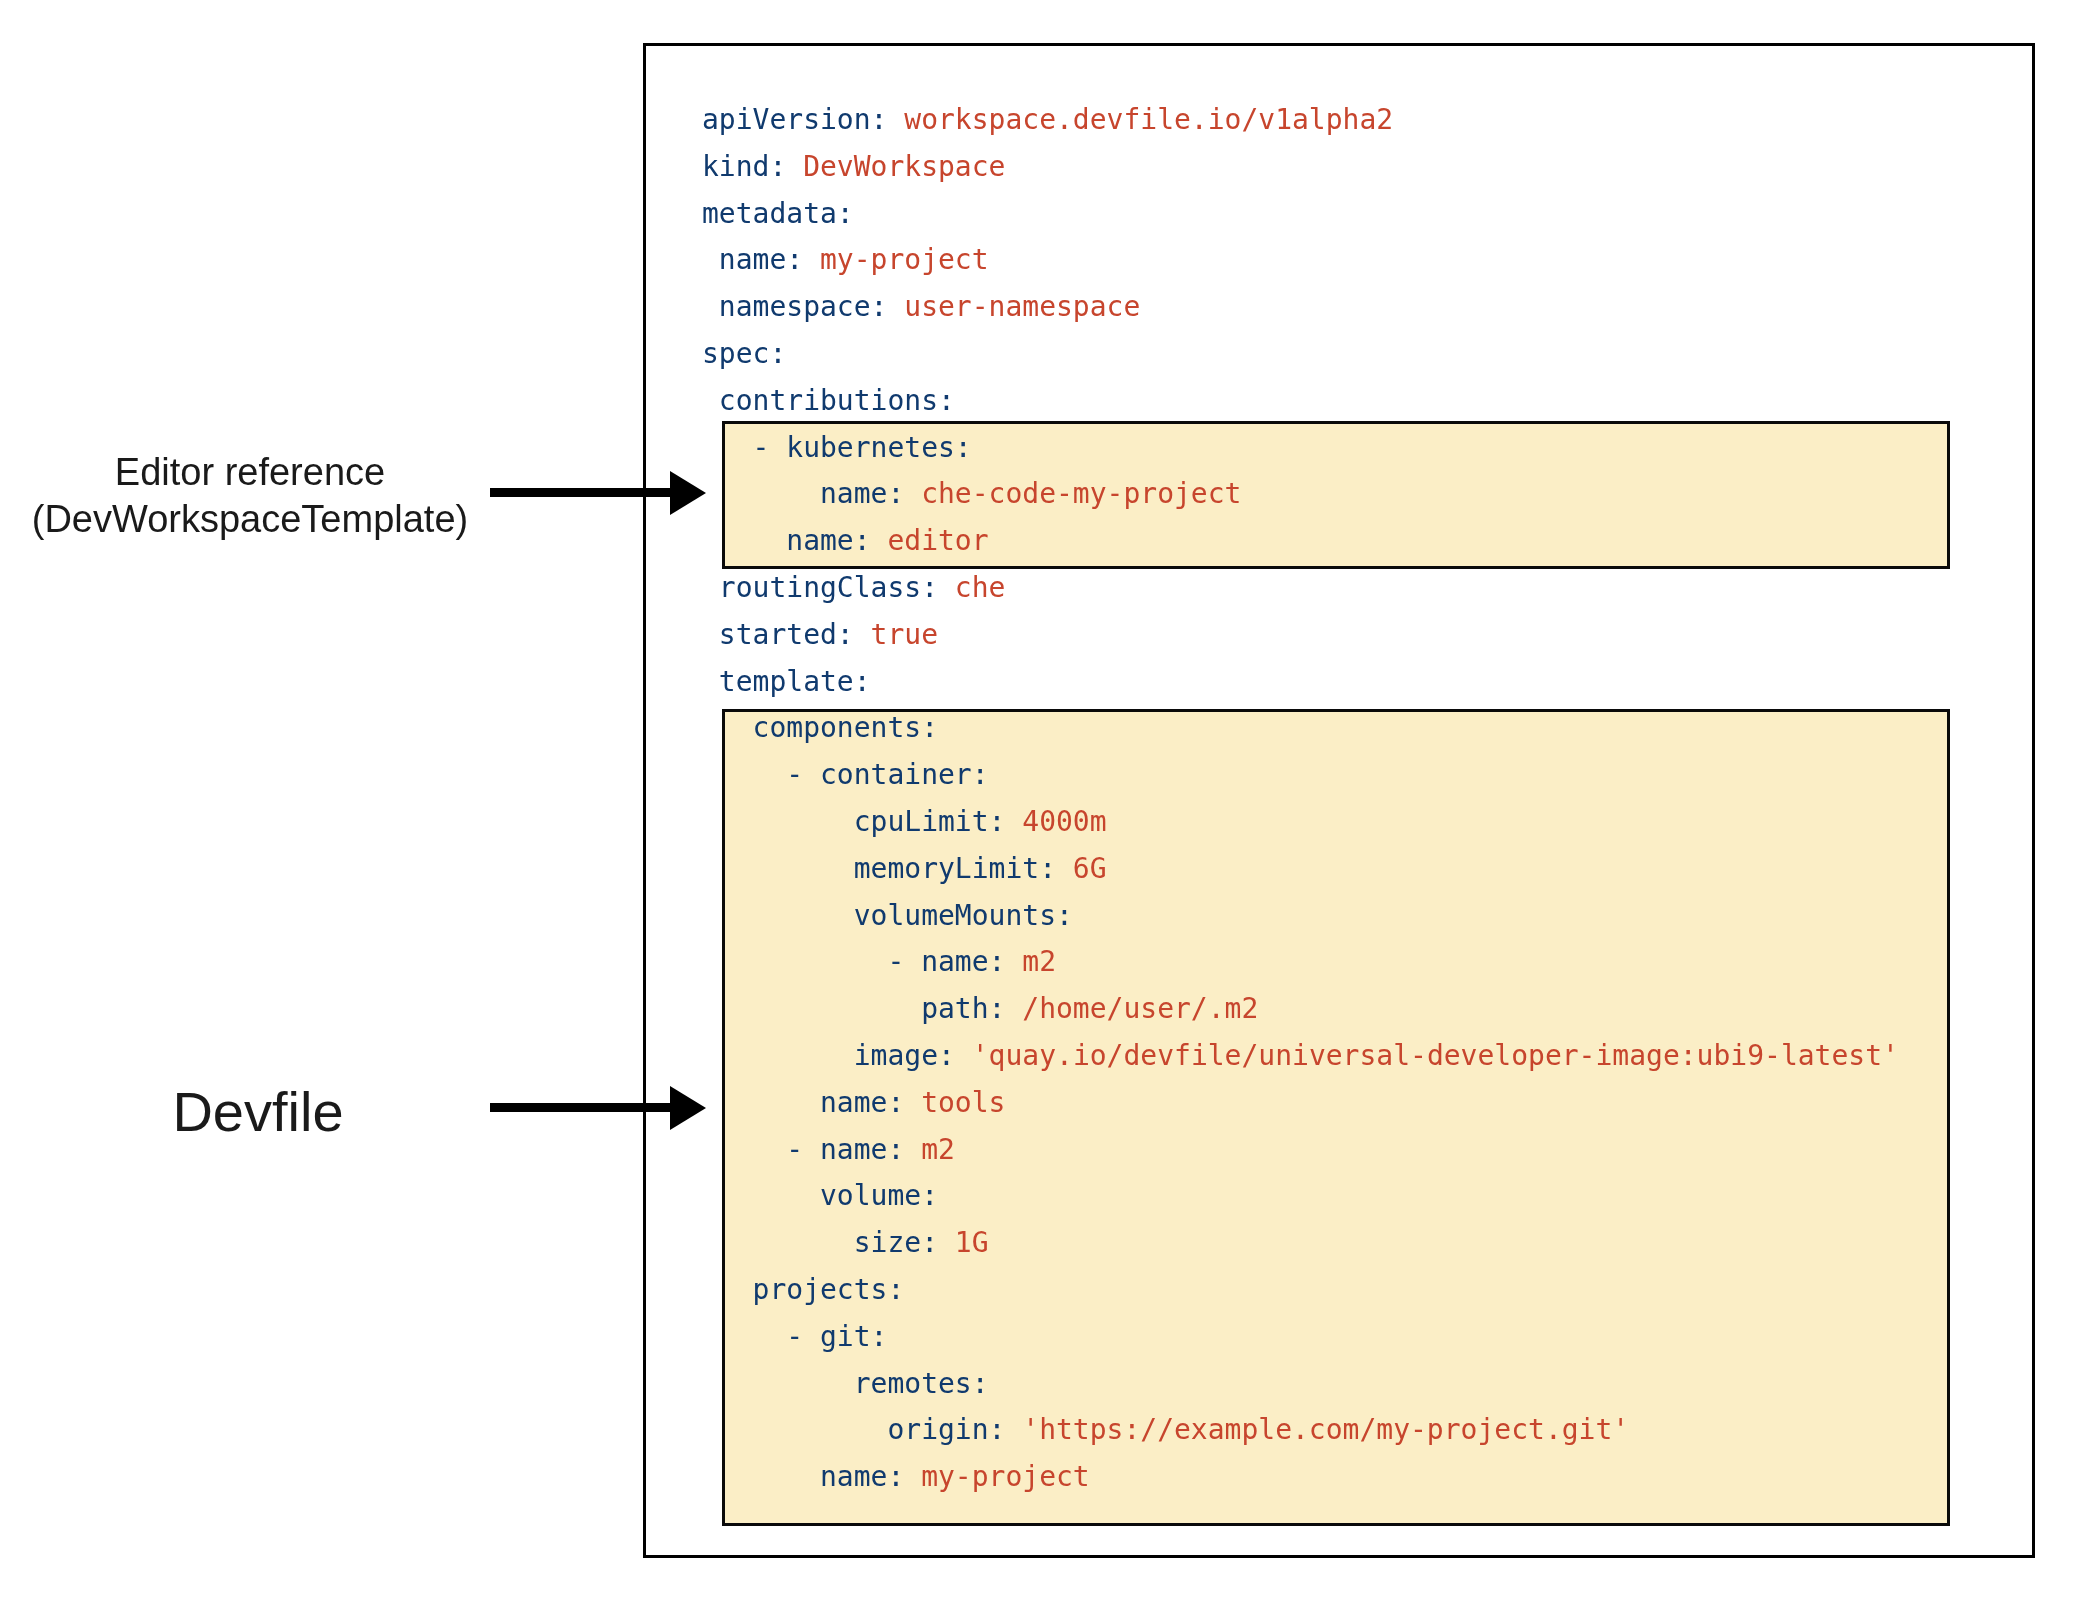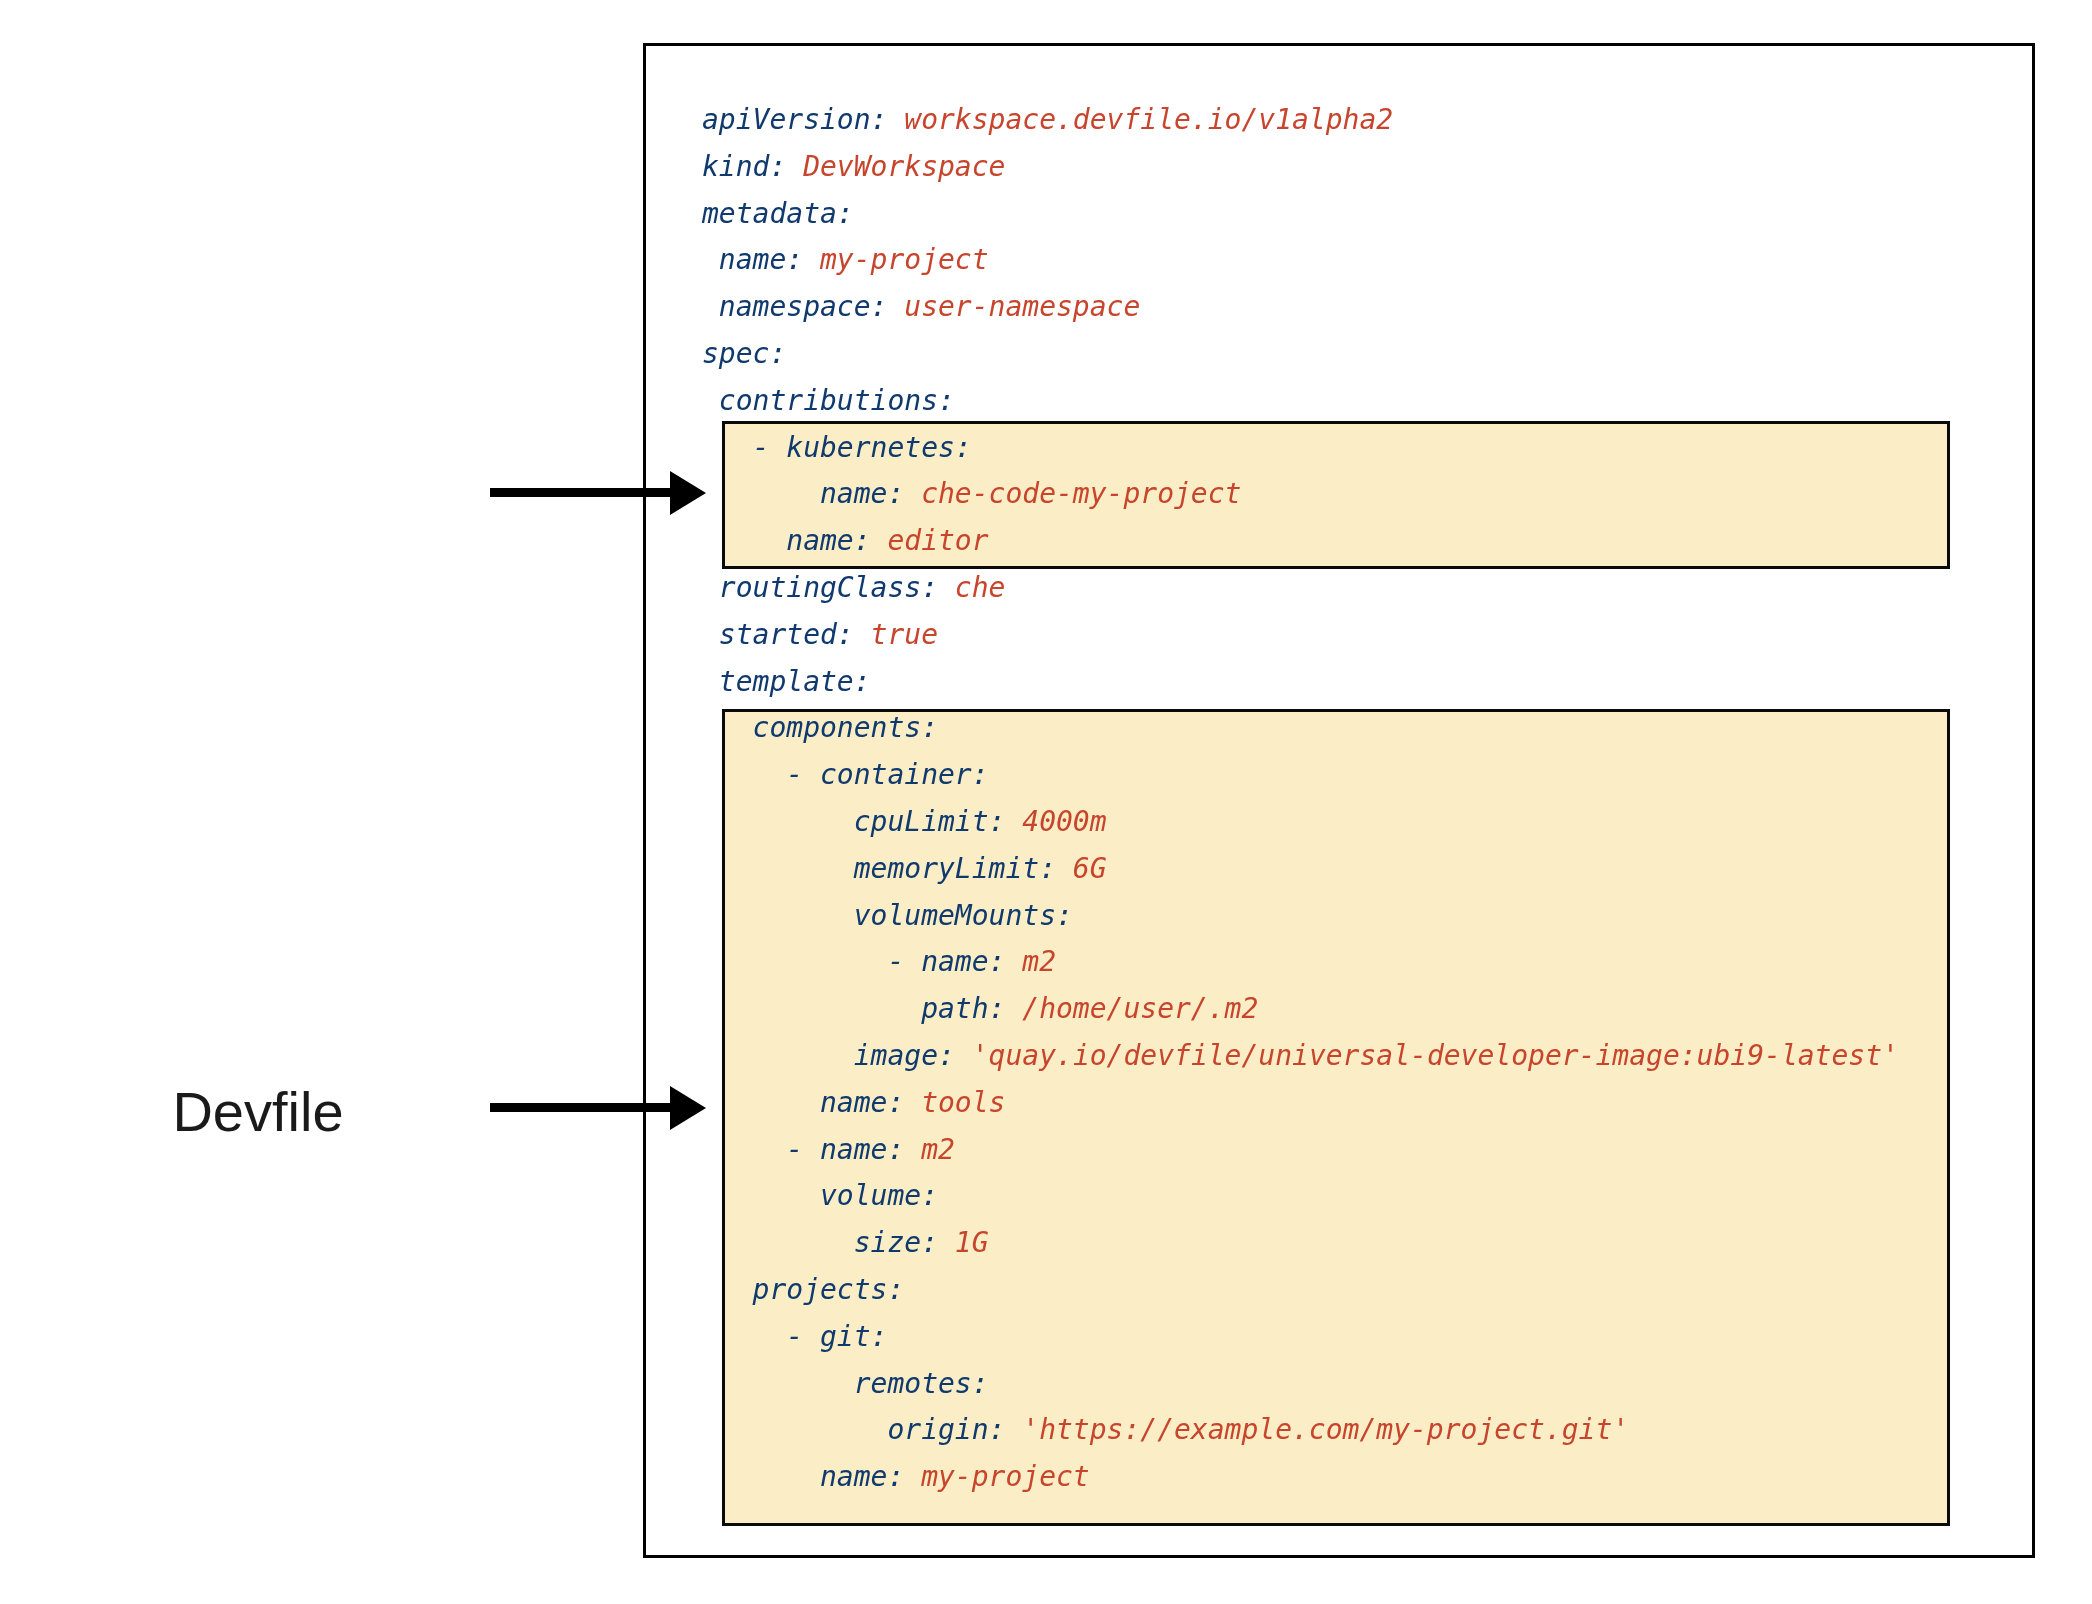--- a/index.html
+++ b/index.html
@@ -14,21 +14,20 @@
   
   .paper {
     position: absolute;
     left: 643px;
     top: 43px;
     width: 1392px;
     height: 1515px;
     border: 3px solid #000000;
     background: #ffffff;
     box-sizing: border-box;
-    font-style: italic;
   }
   
   .hl {
     position: absolute;
     background: var(--hl-bg, #FBEEC6);
     border: 3px solid var(--hl-border, #0a0a0a);
     box-sizing: border-box;
   }
   .hl-editor  { left: 76px; top: 375px; width: 1228px; height: 148px; }
   .hl-devfile { left: 76px; top: 663px; width: 1228px; height: 817px; }
@@ -79,20 +78,24 @@
   .arrow1-shaft { top: 488px; }
   .arrow1-head  { top: 471px; }
   .arrow2-shaft { top: 1103px; }
   .arrow2-head  { top: 1086px; }
 </style>
 </head>
 <body>
 
 <div class="page">
 
+  <div class="label label-editor">
+    <div>Editor reference</div>
+    <div>(DevWorkspaceTemplate)</div>
+  </div>
 
   <div class="label label-devfile">Devfile</div>
 
   <div class="arrow-shaft arrow1-shaft"></div>
   <div class="arrow-head arrow1-head"></div>
 
   <div class="arrow-shaft arrow2-shaft"></div>
   <div class="arrow-head arrow2-head"></div>
 
   <div class="paper">

